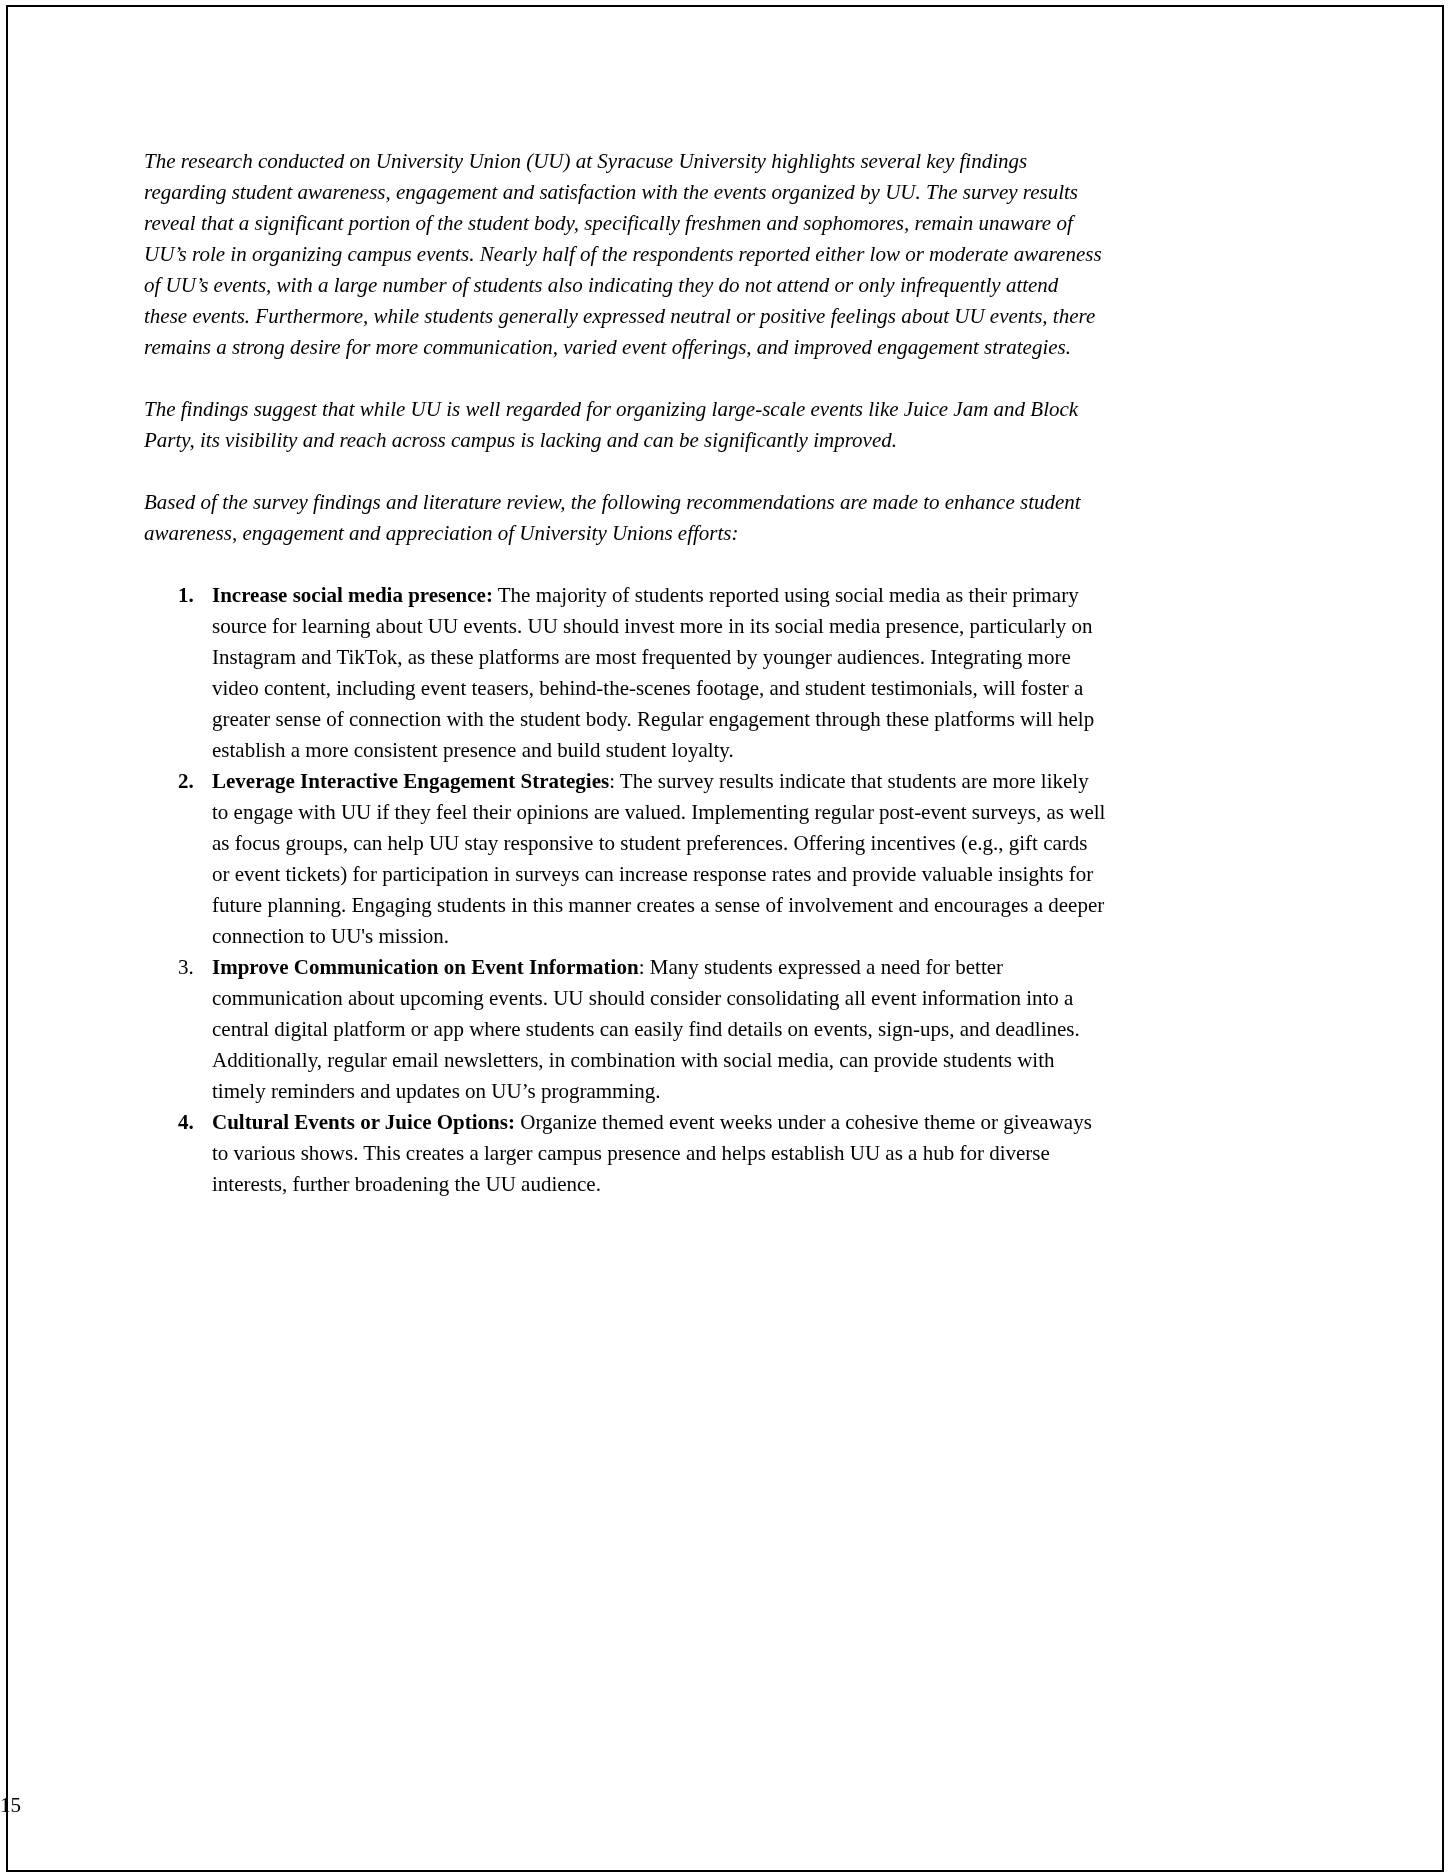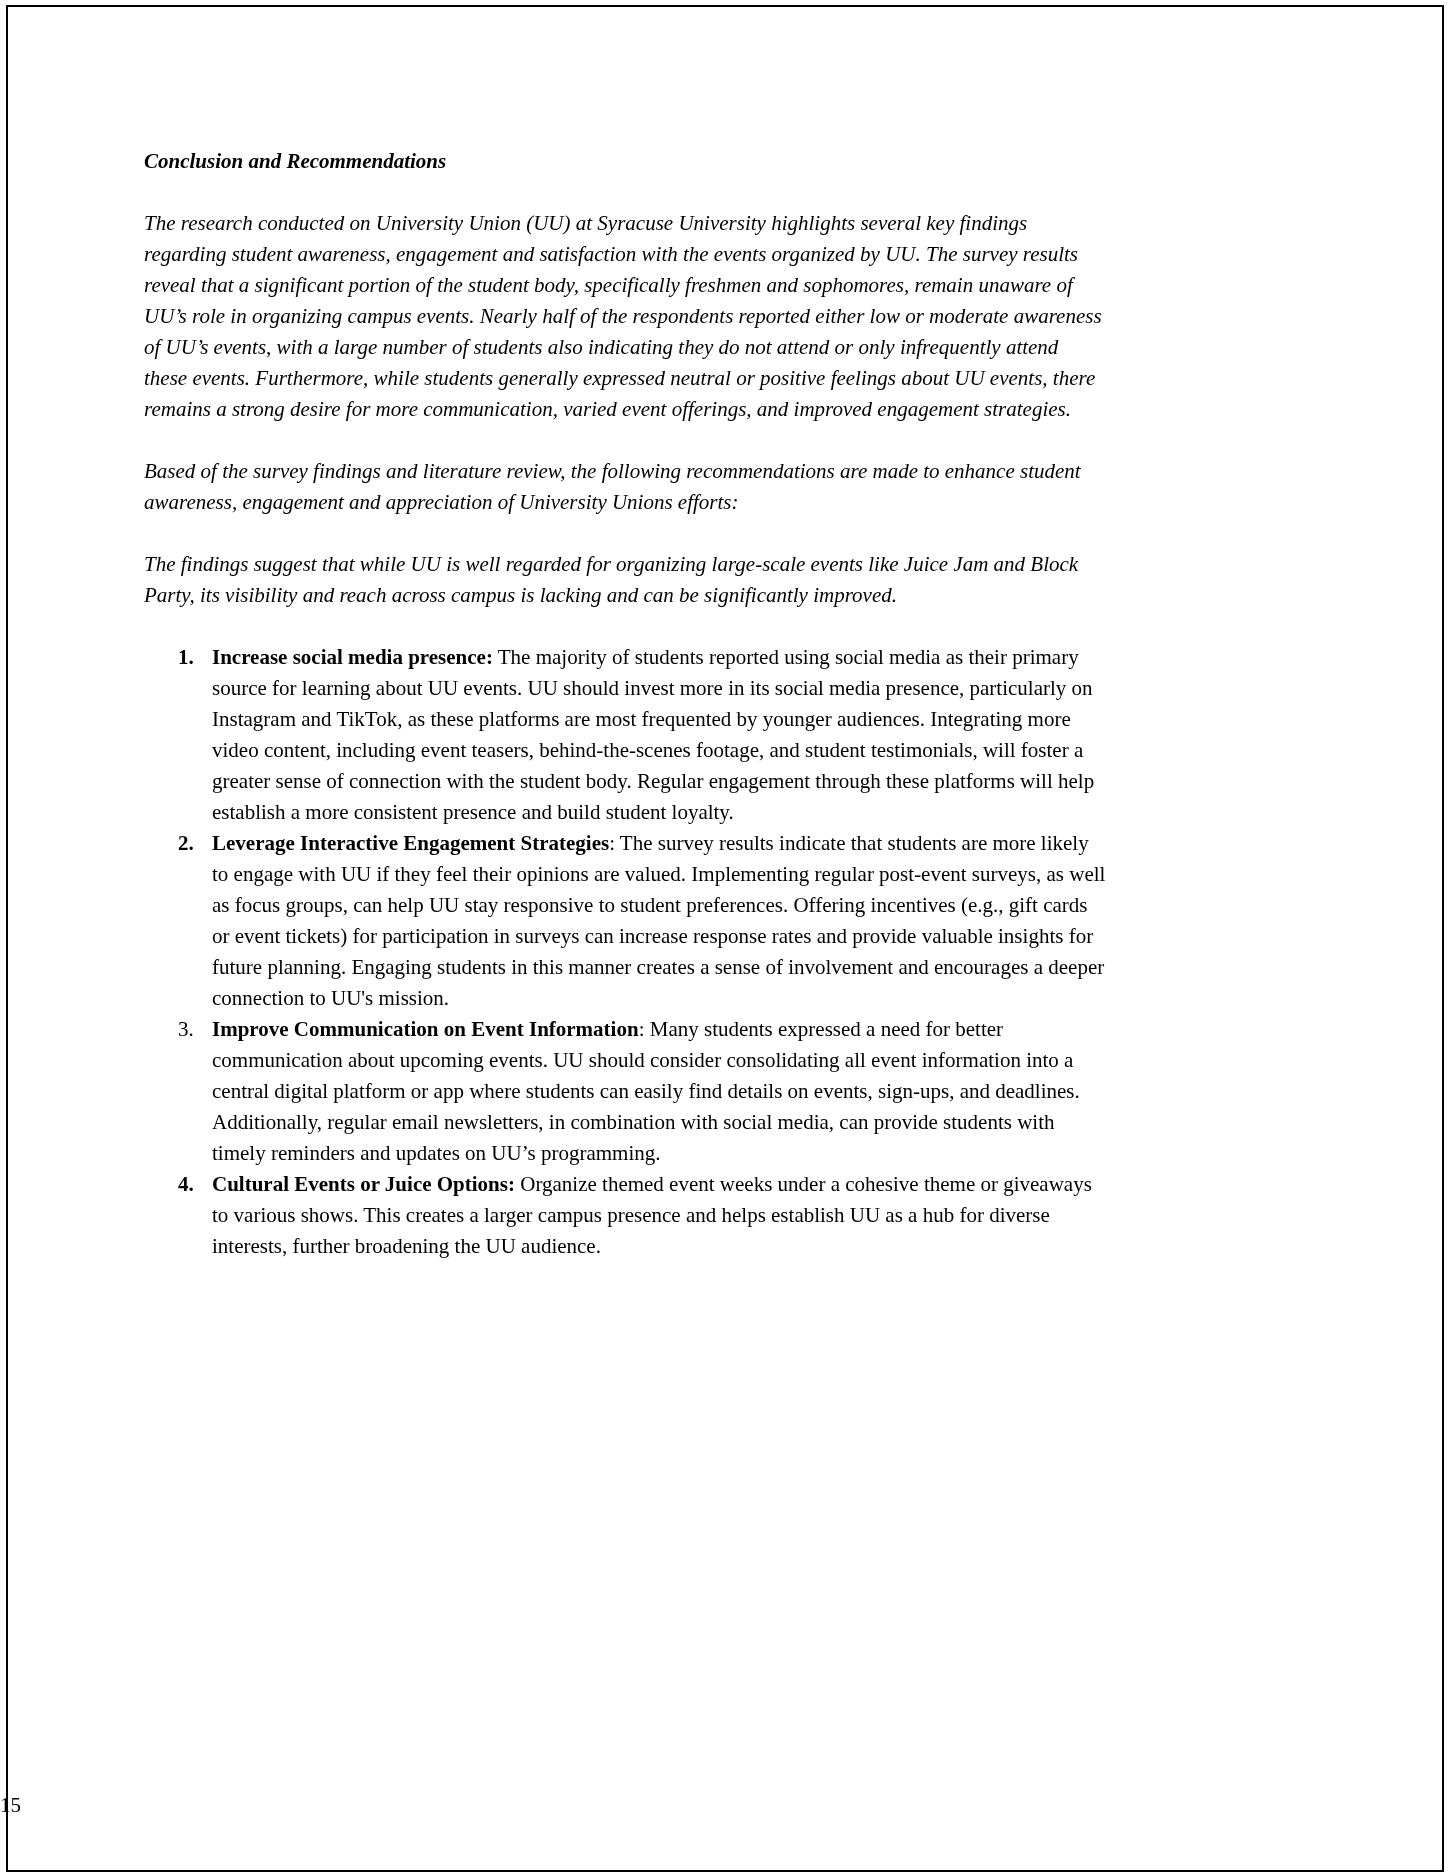--- a/index.html
+++ b/index.html
@@ -71,27 +71,26 @@
     line-height: 31px;
   }
 </style>
 </head>
 <body>
 
 <div class="page-border"></div>
 
 <div class="content">
 
-  <h1 class="doc-heading">Conclusion and Recommendations</h1>
 
   <p class="body-para">The research conducted on University Union (UU) at Syracuse University highlights several key findings regarding student awareness, engagement and satisfaction with the events organized by UU. The survey results reveal that a significant portion of the student body, specifically freshmen and sophomores, remain unaware of UU’s role in organizing campus events. Nearly half of the respondents reported either low or moderate awareness of UU’s events, with a large number of students also indicating they do not attend or only infrequently attend these events. Furthermore, while students generally expressed neutral or positive feelings about UU events, there remains a strong desire for more communication, varied event offerings, and improved engagement strategies.</p>
 
+  <p class="body-para">The findings suggest that while UU is well regarded for organizing large-scale events like Juice Jam and Block Party, its visibility and reach across campus is lacking and can be significantly improved.</p>
+
   <p class="body-para">Based of the survey findings and literature review, the following recommendations are made to enhance student awareness, engagement and appreciation of University Unions efforts:</p>
-
-  <p class="body-para">The findings suggest that while UU is well regarded for organizing large-scale events like Juice Jam and Block Party, its visibility and reach across campus is lacking and can be significantly improved.</p>
 
   <ol class="rec-list">
 
     <li>
       <span class="marker bold">1.</span>
       <span class="bold">Increase social media presence:</span><span> The majority of students reported using social media as their primary source for learning about UU events. UU should invest more in its social media presence, particularly on Instagram and TikTok, as these platforms are most frequented by younger audiences. Integrating more video content, including event teasers, behind-the-scenes footage, and student testimonials, will foster a greater sense of connection with the student body. Regular engagement through these platforms will help establish a more consistent presence and build student loyalty.</span>
     </li>
 
     <li>
       <span class="marker bold">2.</span>

